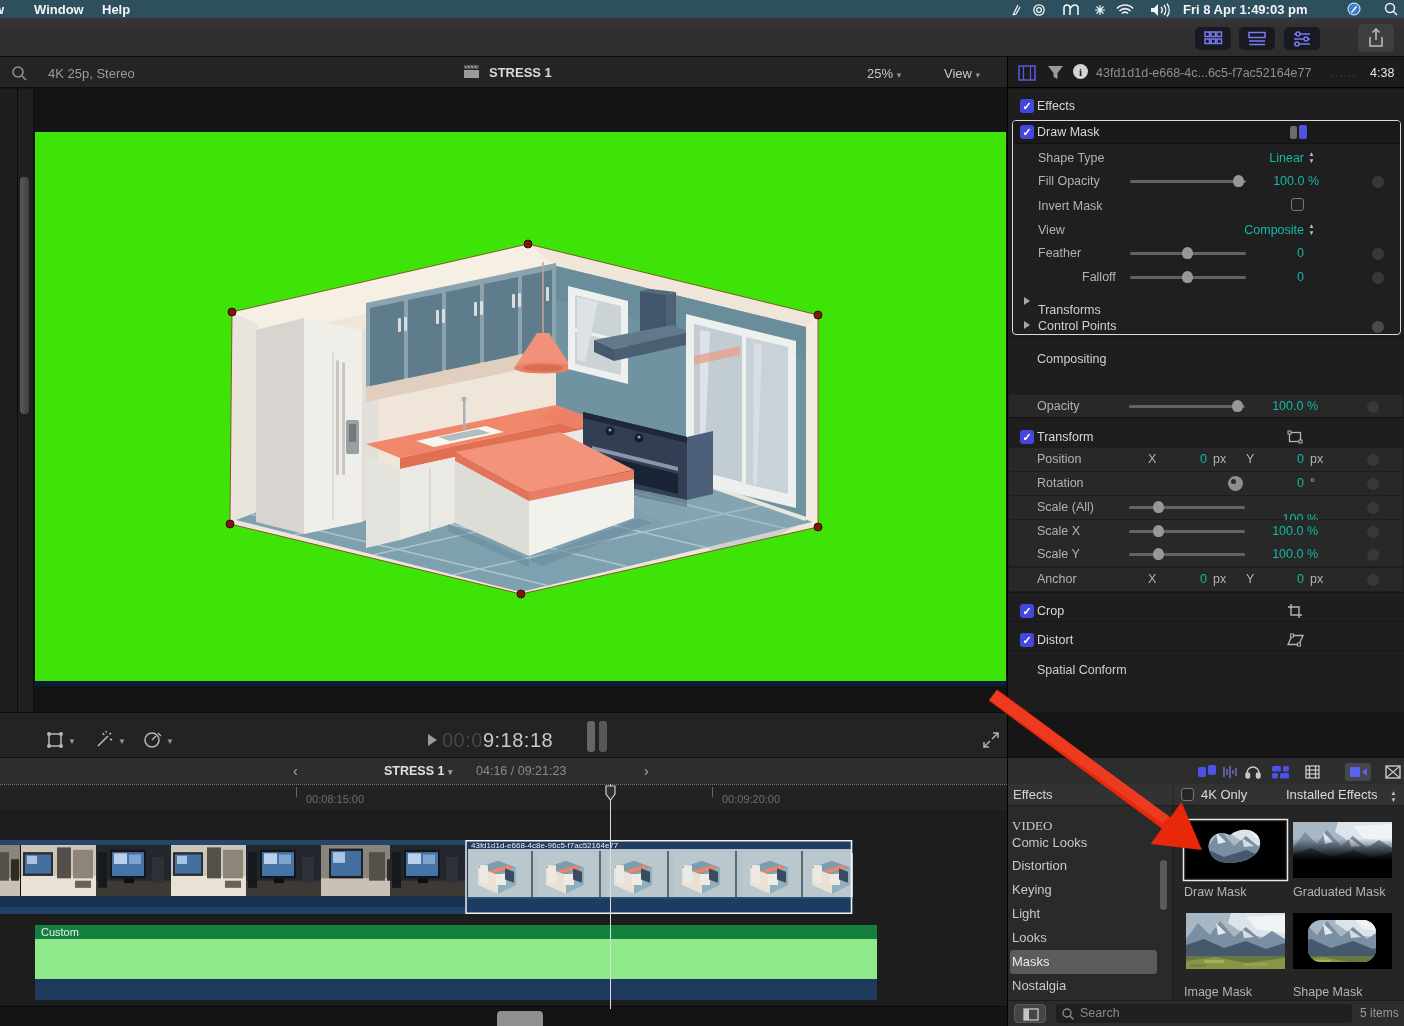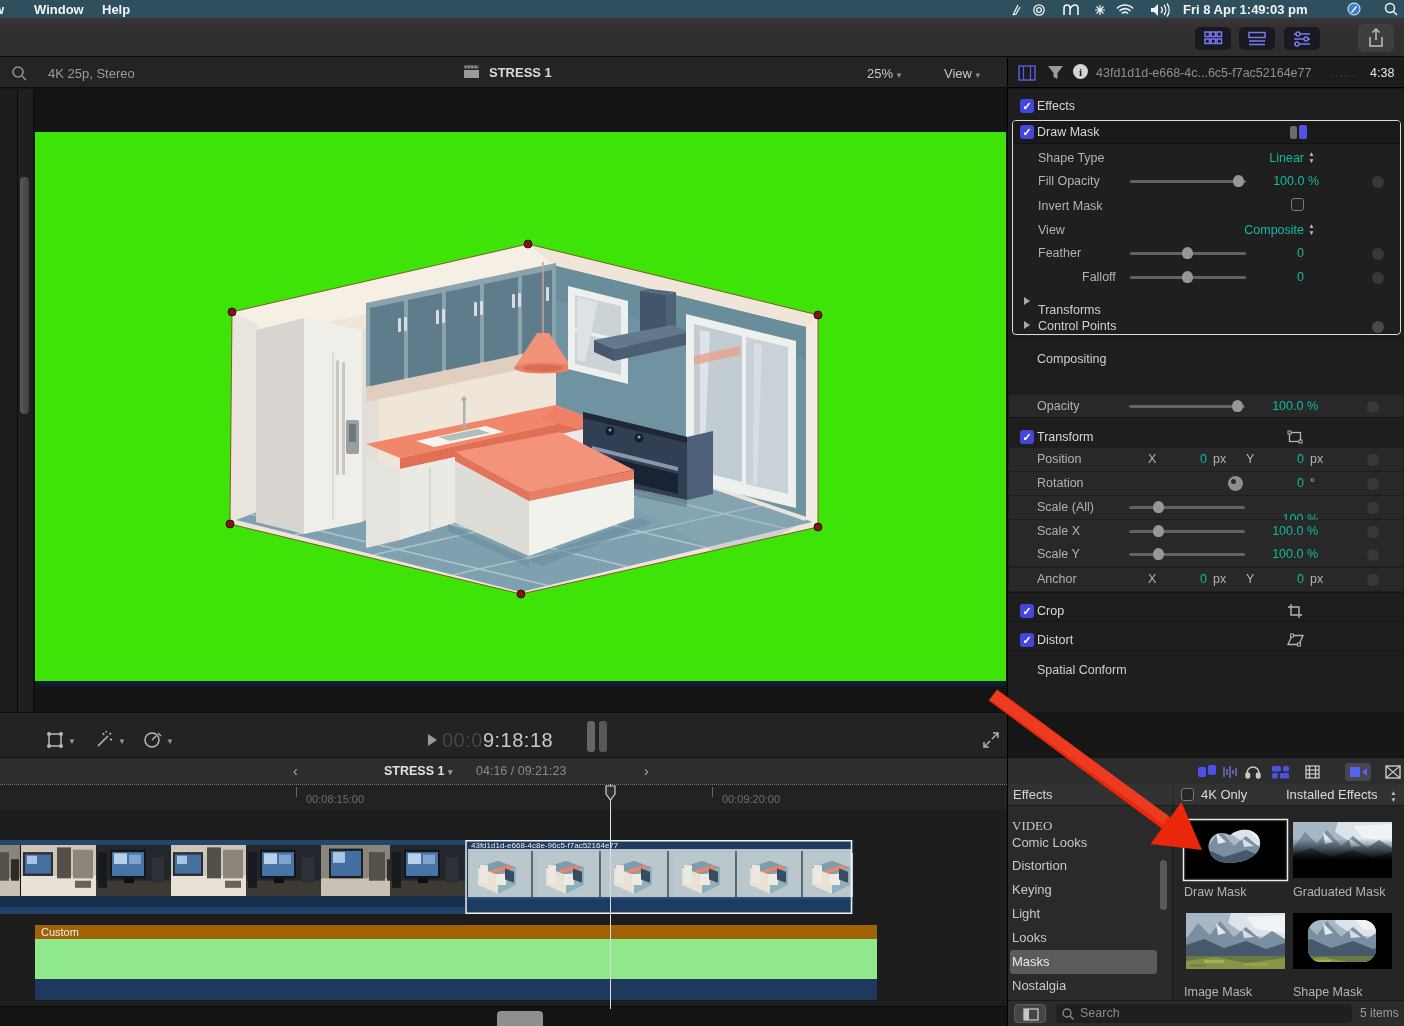--- a/index.html
+++ b/index.html
@@ -640,21 +640,21 @@
         </g>
         <rect x="468" y="57" width="383" height="15" fill="#1d3c62"></rect>
         <rect x="468" y="57" width="383" height="2" fill="#2c4e74"></rect>
         <text x="471" y="8" font-size="8" fill="#e8eef5" font-family="Liberation Sans, sans-serif">43fd1d1d-e668-4c8e-96c5-f7ac52164e77</text>
         <rect x="466" y="0.75" width="385.5" height="72.5" fill="none" stroke="#f0f0f0" stroke-width="1.5"></rect>
       </g>
     </svg>
   </div>
 
   <div class="abs" style="left:35px;top:141px;width:842px;height:75px;">
-    <div class="abs" style="left:0;top:0;width:842px;height:14px;background:#a16207;color:#e8eef5;font-size:11px;">
+    <div class="abs" style="left:0;top:0;width:842px;height:14px;background:#15803d;color:#e8eef5;font-size:11px;">
           <span class="abs" style="left:6px;top:1px;">Custom</span>
         </div>
     <div class="abs" style="left:0;top:14px;width:842px;height:40px;background:#8fe98b;"></div>
     <div class="abs" style="left:0;top:54px;width:842px;height:21px;background:#1d3a5e;"></div>
   </div>
 
   <div class="abs" style="left:0;top:222px;width:1007px;height:20px;background:#141414;border-top:1px solid #090909;"></div>
   <div class="abs" style="left:497px;top:227px;width:46px;height:15px;background:#8f8f8f;border-radius:4px 4px 0 0;"></div>
 
   <div class="abs" style="left:610px;top:0;width:1px;height:225px;background:#dcdcdc;"></div>

